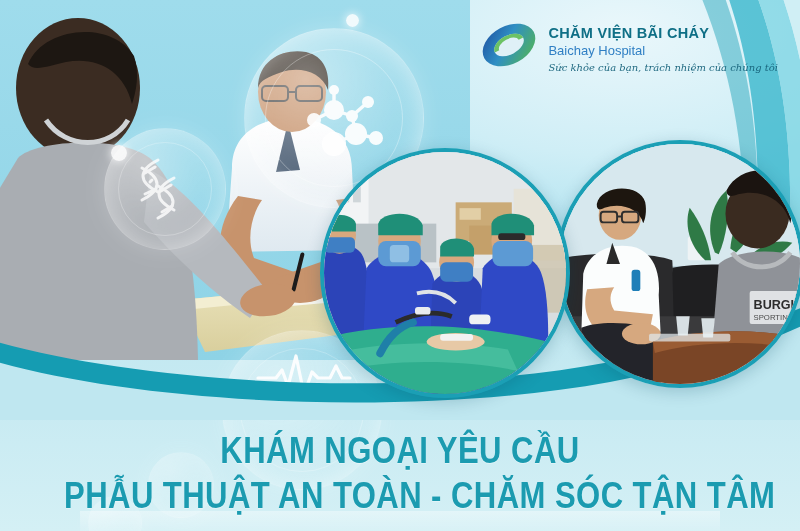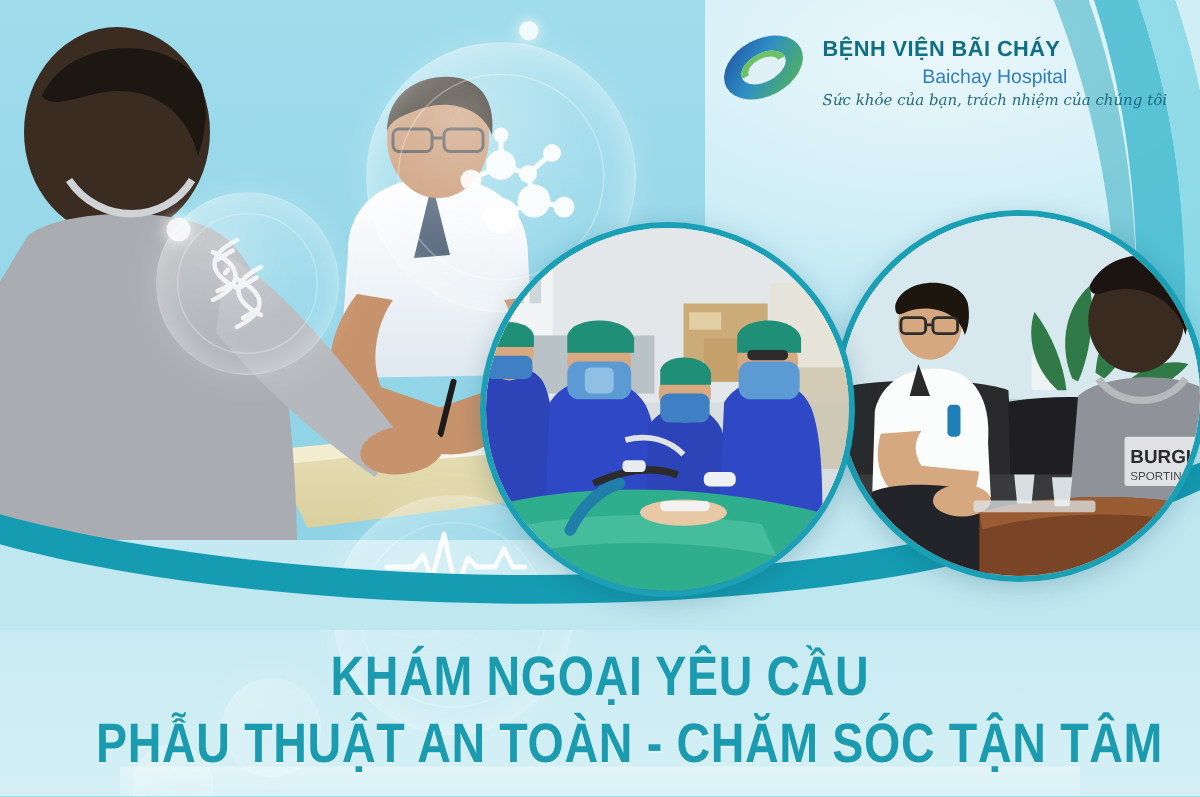--- a/index.html
+++ b/index.html
@@ -68,21 +68,21 @@
     position:absolute; right:22px; top:16px;
     display:flex; align-items:flex-start; gap:8px; z-index:20;
   }
   .brand-mark{ width:62px; height:58px; flex:none; }
   .brand-text{ padding-top:10px; }
   .brand-name{
     font-size:14.5px; font-weight:bold; letter-spacing:.3px;
     color:#0f6f86; line-height:1.1; white-space:nowrap;
   }
   .brand-sub{
-    font-size:13px; color:#2f7fc4; text-align:center;
+    font-size:13px; color:#2f7fc4; 
     margin-top:2px; line-height:1.1;
   }
   .brand-tag{
     font-family:"DejaVu Serif", serif;
     font-style:italic; font-size:10px; color:#17637b;
     text-align:center; margin-top:4px; white-space:nowrap;
     opacity:.95;
   }
 
   
@@ -362,21 +362,21 @@
         </defs>
         <g transform="rotate(-28 31 29)">
           <ellipse cx="31" cy="29" rx="28" ry="19" fill="url(#lg1)"></ellipse>
           <ellipse cx="31" cy="29" rx="16" ry="9.5" fill="#dff0f7"></ellipse>
           <path d="M3,29 A28,19 0 0,0 59,29 A28,19 0 0,1 3,29 Z" fill="url(#lg2)" opacity=".85"></path>
           <path d="M15,29 A16,9.5 0 0,1 47,29 L42,29 A11,6 0 0,0 20,29 Z" fill="#5fbd54" opacity=".9"></path>
         </g>
       </svg>
     </div>
     <div class="brand-text">
-      <div class="brand-name">BỆNH VIỆN BÃI CHÁY</div>
+      <div class="brand-name">CHĂM VIỆN BÃI CHÁY</div>
       <div class="brand-sub">Baichay Hospital</div>
       <div class="brand-tag">Sức khỏe của bạn, trách nhiệm của chúng tôi</div>
     </div>
   </div>
 
   <div class="headline">
     <div class="l1">KHÁM NGOẠI YÊU CẦU</div>
     <div class="l2">PHẪU THUẬT AN TOÀN - CHĂM SÓC TẬN TÂM</div>
   </div>
 

